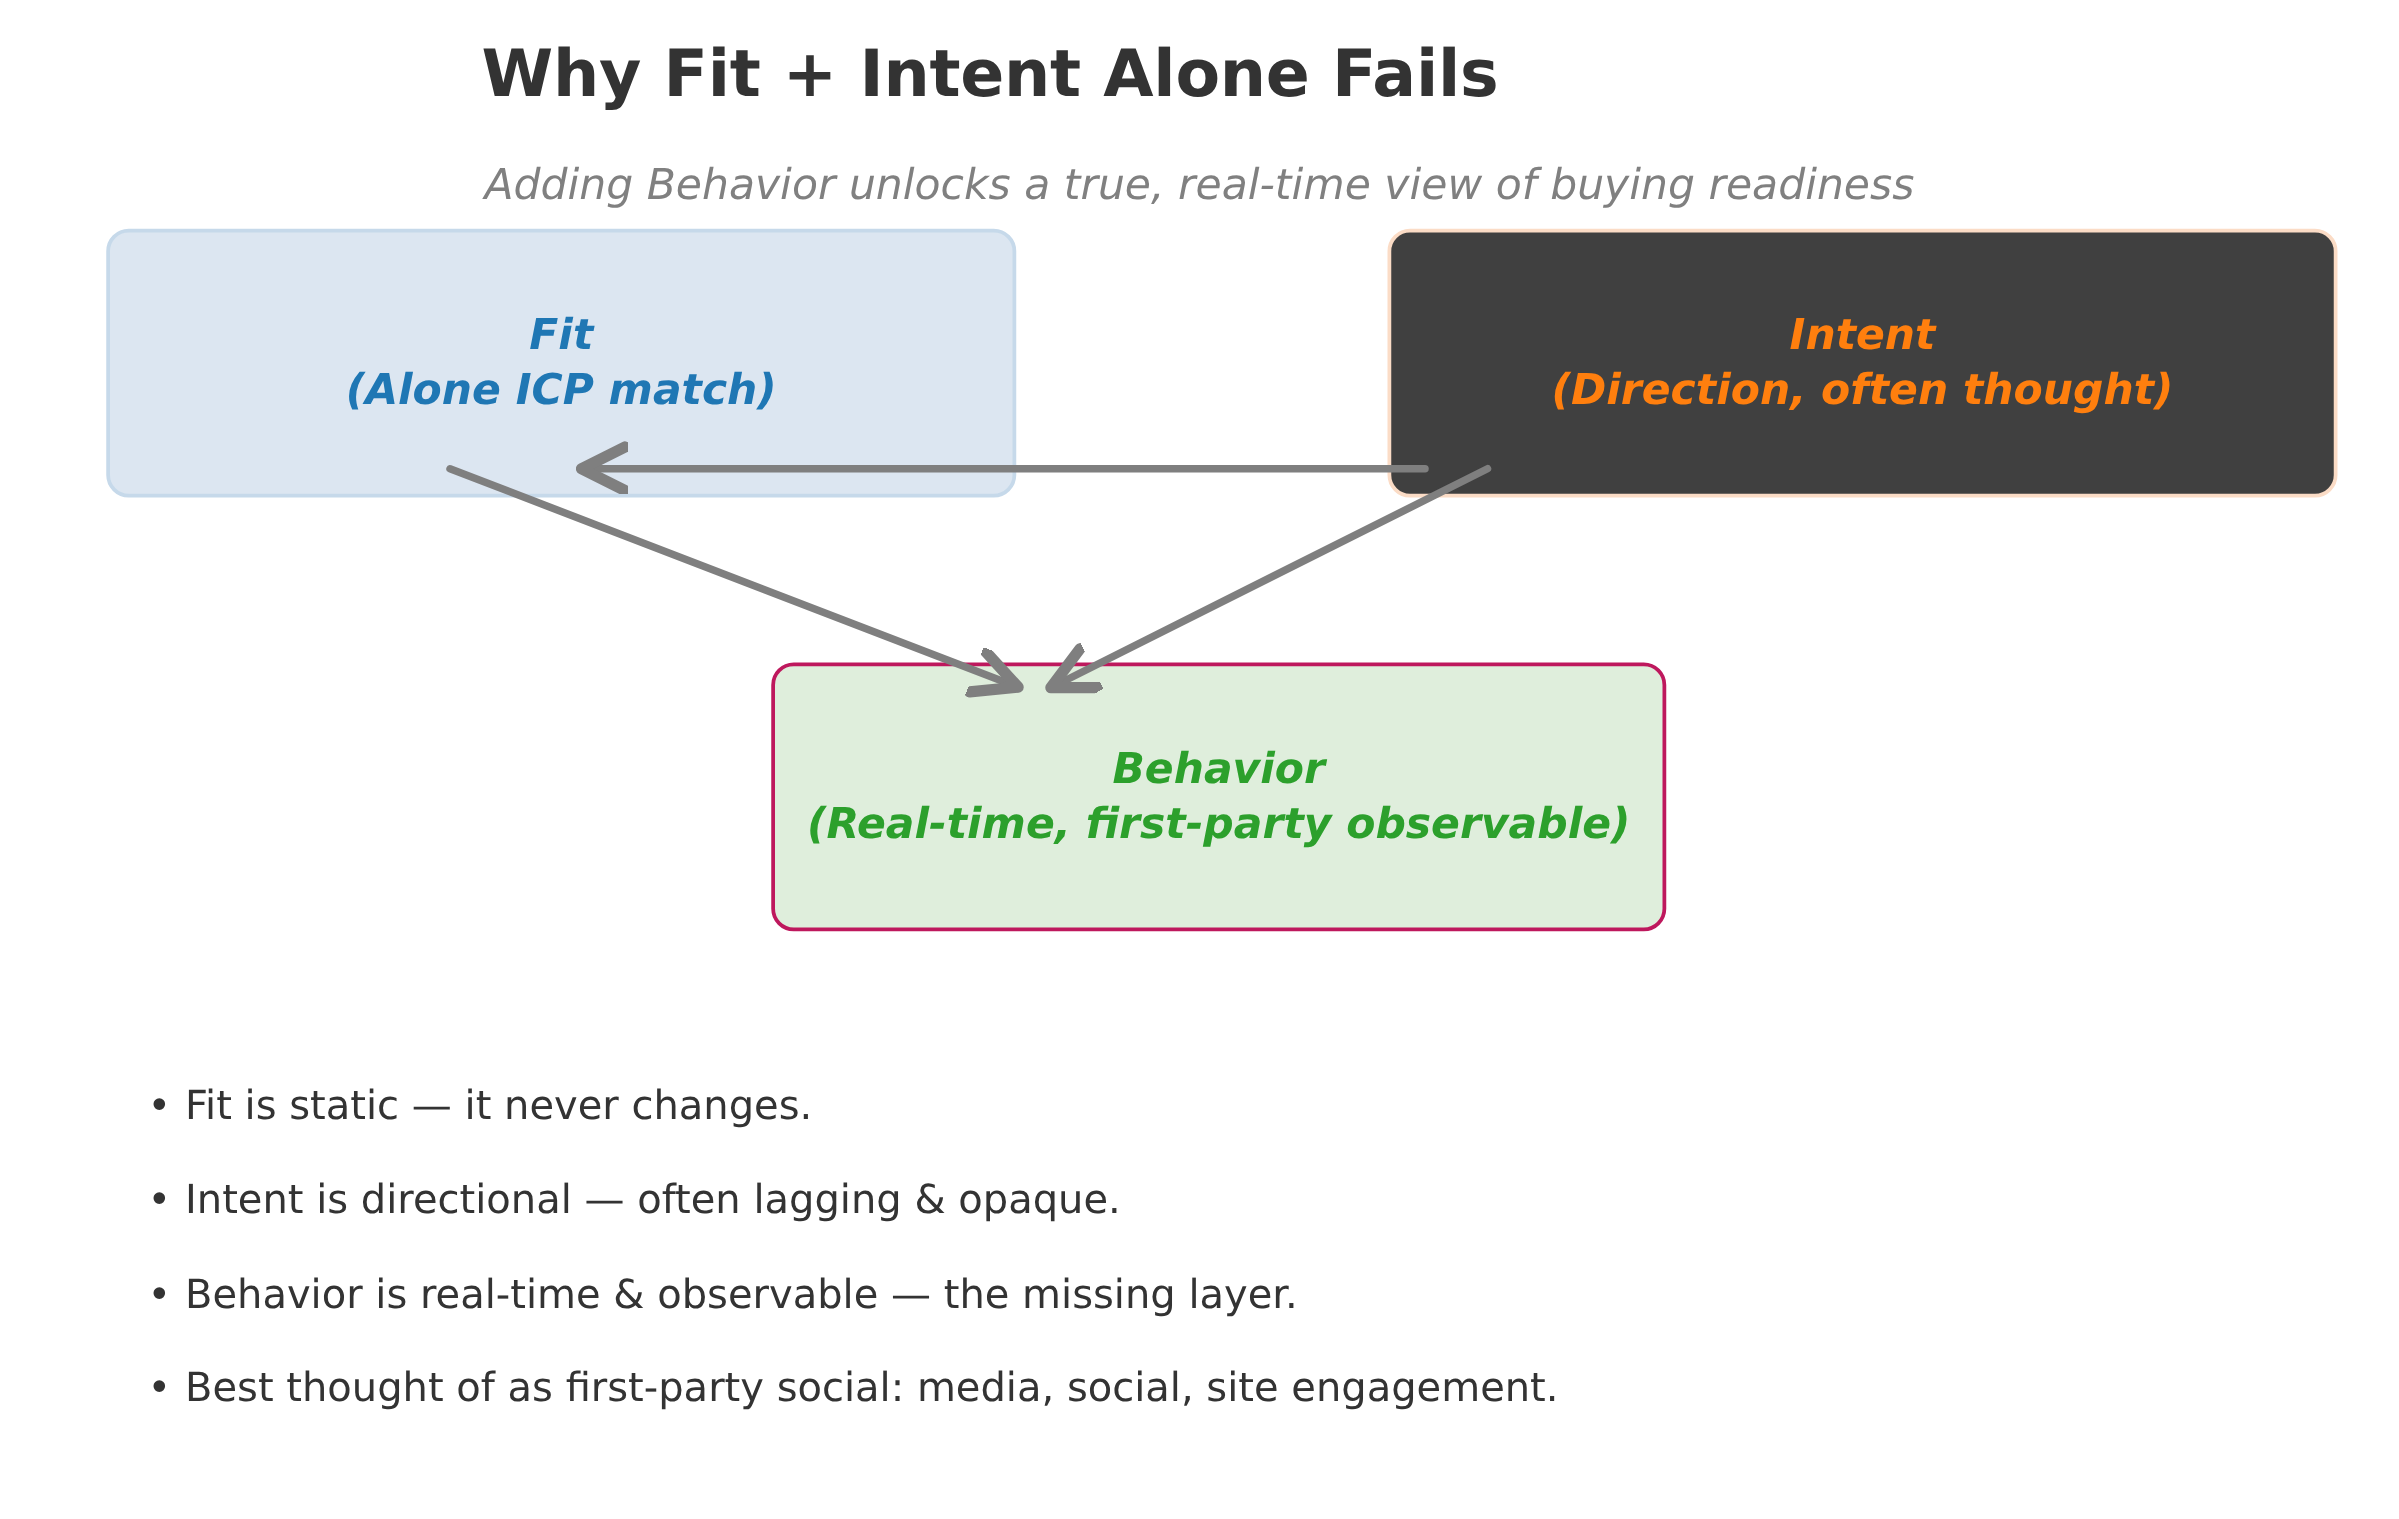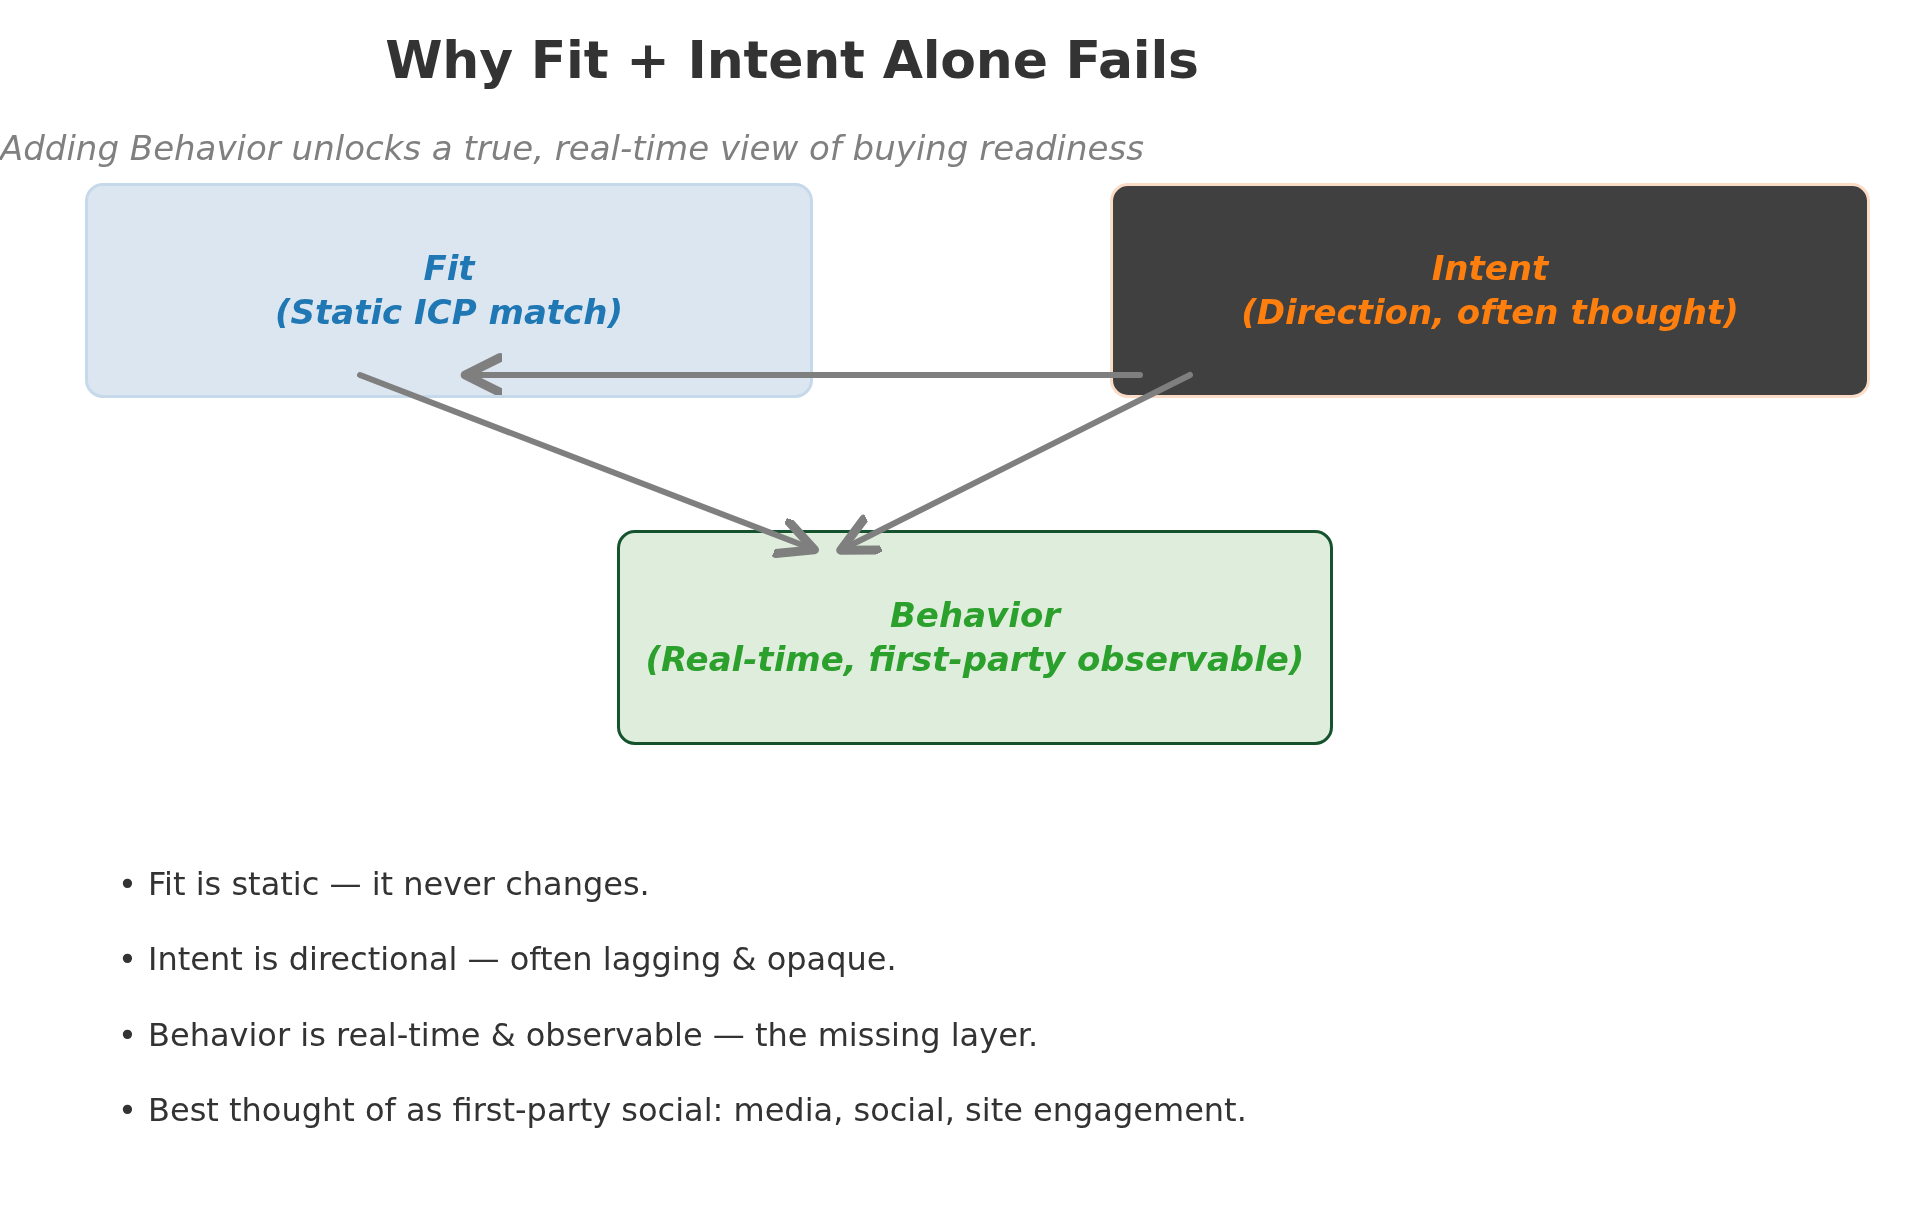--- a/index.html
+++ b/index.html
@@ -29,21 +29,21 @@
     font-size: 52px;
     font-weight: bold;
     color: #333333;
     letter-spacing: -0.2px;
   }
   .subtitle {
     position: absolute;
     left: 0;
     top: 128px;
     width: 1919px;
-    text-align: left;
+    text-align: center;
     font-size: 34px;
     font-style: italic;
     color: #808080;
   }
 
   
   .node {
     position: absolute;
     box-sizing: border-box;
     border-radius: 18px;
@@ -78,21 +78,21 @@
     background: #404040;
     border: 3px solid #fbdcc6;
     color: #ff7f0e;
   }
   #node-behavior {
     left: 617px;
     top: 530px;
     width: 716px;
     height: 215px;
     background: #dfeedc;
-    border: 3px solid #14532d;
+    border: 3px solid #be185d;
     color: #2ca02c;
   }
   
   .node .node-label {
     position: relative;
     z-index: 3;
   }
 
   
   #arrows {
@@ -149,21 +149,21 @@
     <line x1="1140" y1="375" x2="470" y2="375" stroke="#7f7f7f" stroke-width="6" stroke-linecap="round" marker-end="url(#head-gray)"></line>
 
     <line x1="360" y1="375" x2="810" y2="548" stroke="#7f7f7f" stroke-width="6" stroke-linecap="round" marker-end="url(#head-gray)"></line>
 
     <line x1="1190" y1="375" x2="845" y2="548" stroke="#7f7f7f" stroke-width="6" stroke-linecap="round" marker-end="url(#head-gray)"></line>
   </svg>
 
   <div class="node" id="node-fit">
     <span class="node-label">
       <span>Fit</span><br>
-      <span>(Static ICP match)</span>
+      <span>(Alone ICP match)</span>
     </span>
   </div>
 
   <div class="node" id="node-intent">
     <span class="node-label">
       <span>Intent</span><br>
       <span>(Direction, often thought)</span>
     </span>
   </div>
 

